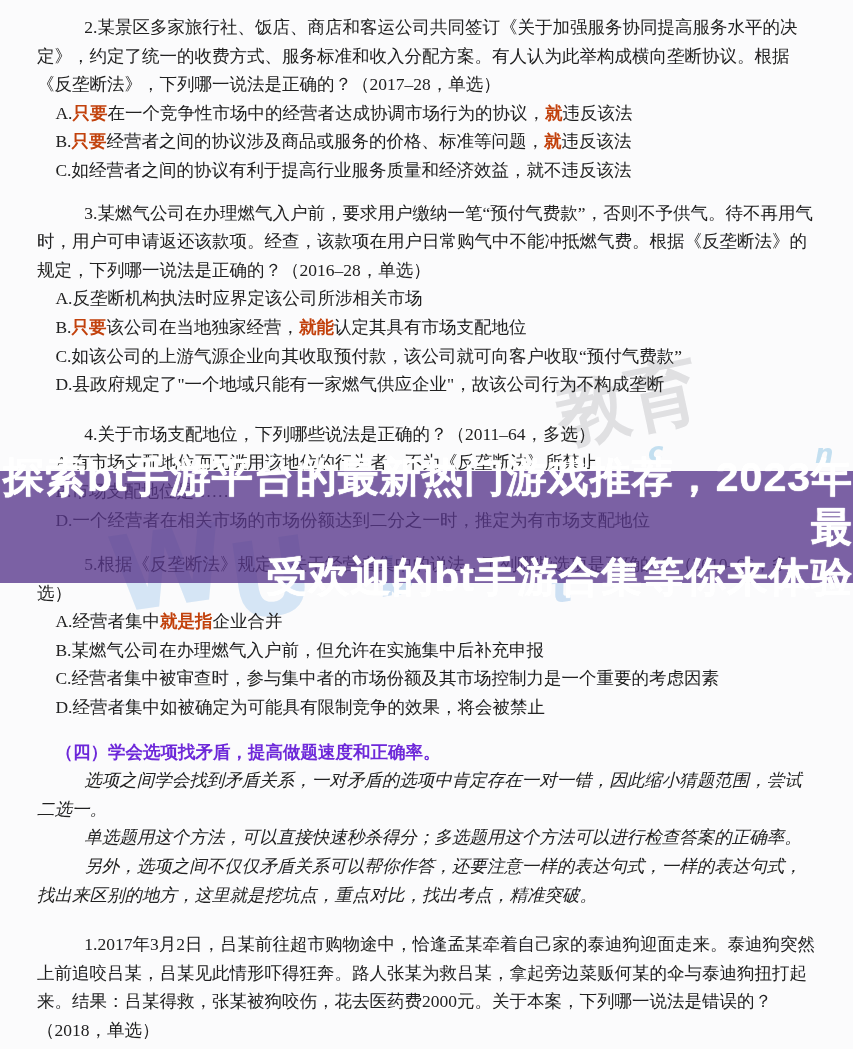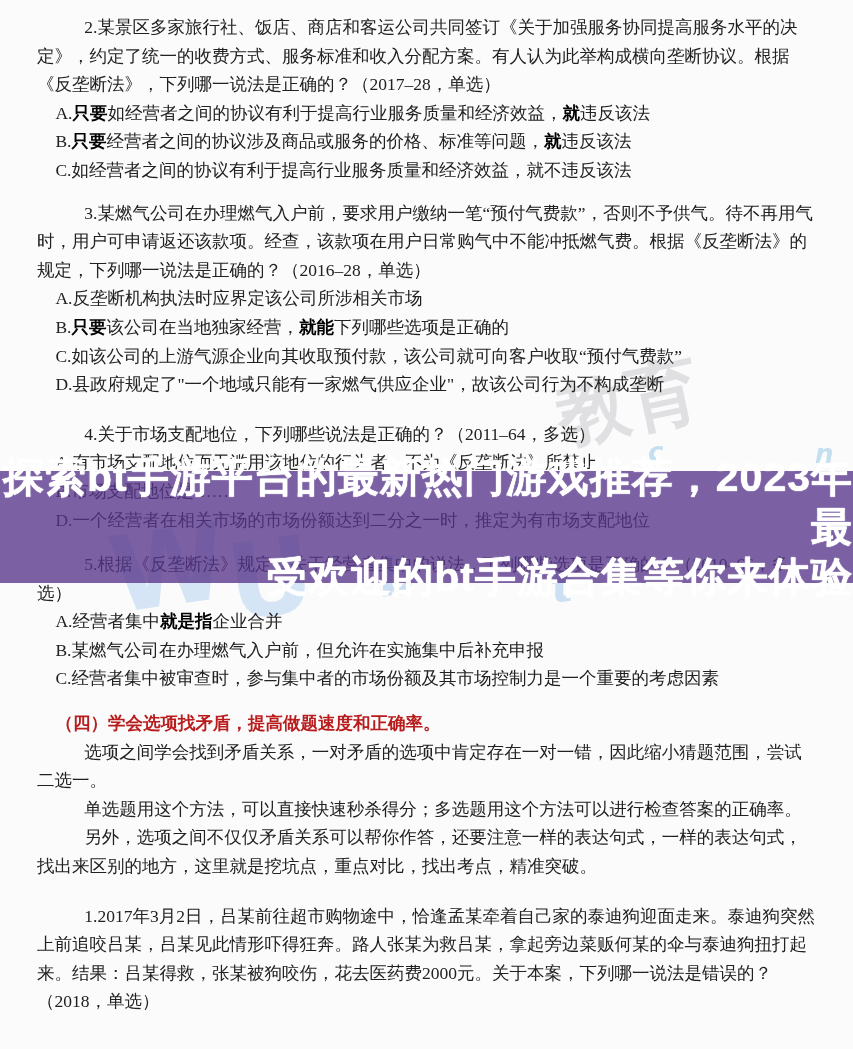--- a/index.html
+++ b/index.html
@@ -5,24 +5,24 @@
   html,body{margin:0;padding:0;background:#e8e8ea;}
   .page{
     position:relative;width:853px;height:1049px;background:#fbfbfc;overflow:hidden;
     font-family:"Liberation Serif","DejaVu Serif",serif;
     color:#212121;font-size:17.5px;line-height:28.6px;
   }
   .content{position:absolute;left:0;top:0;right:0;bottom:0;padding:13px 37px 16px 37px;z-index:2;}
   p{margin:0;}
   .q{text-indent:2.7em;}
   .opt{text-indent:1.05em;}
-  .para{text-indent:2.7em;}
-  .hl{color:#000000;font-weight:bold;}
+  .para{text-indent:2.7em;font-style:italic;}
+  .hl{color:#c2410c;font-weight:bold;}
   .sec-h{
-    color:#b91c1c;font-weight:bold;text-indent:1.05em;
+    color:#6d28d9;font-weight:bold;text-indent:1.05em;
     font-family:"Liberation Sans","DejaVu Sans",sans-serif;
   }
   .mt14{margin-top:14px;}
   .mt15{margin-top:21px;}
   .mt16{margin-top:16px;}
   .mt21{margin-top:21px;}
   .mt25{margin-top:16px;}
   .banner{
     position:absolute;left:0;top:471px;width:853px;height:112px;z-index:5;
     background:rgba(87,54,139,0.78);
@@ -49,39 +49,40 @@
   <span class="wm wm-sm" style="left:648px;top:438px;">c</span>
   <span class="wm wm-sm" style="left:815px;top:440px;">n</span>
   <span class="wm wm-big" style="left:110px;top:555px;">W</span>
   <span class="wm wm-big" style="left:228px;top:565px;">U</span>
   <span class="wm wm-b" style="left:378px;top:562px;">b</span>
   <span class="wm wm-t" style="left:550px;top:572px;">t</span>
 
   <div class="content">
 
     <p class="q">2.某景区多家旅行社、饭店、商店和客运公司共同签订《关于加强服务协同提高服务水平的决定》，约定了统一的收费方式、服务标准和收入分配方案。有人认为此举构成横向垄断协议。根据《反垄断法》，下列哪一说法是正确的？（2017–28，单选）</p>
-    <p class="opt"><span>A.</span><span class="hl">只要</span><span>如经营者之间的协议有利于提高行业服务质量和经济效益，</span><span class="hl">就</span><span>违反该法</span></p>
+    <p class="opt"><span>A.</span><span class="hl">只要</span><span>在一个竞争性市场中的经营者达成协调市场行为的协议，</span><span class="hl">就</span><span>违反该法</span></p>
     <p class="opt"><span>B.</span><span class="hl">只要</span><span>经营者之间的协议涉及商品或服务的价格、标准等问题，</span><span class="hl">就</span><span>违反该法</span></p>
     <p class="opt"><span>C.如经营者之间的协议有利于提高行业服务质量和经济效益，就不违反该法</span></p>
 
     <p class="q mt14">3.某燃气公司在办理燃气入户前，要求用户缴纳一笔“预付气费款”，否则不予供气。待不再用气时，用户可申请返还该款项。经查，该款项在用户日常购气中不能冲抵燃气费。根据《反垄断法》的规定，下列哪一说法是正确的？（2016–28，单选）</p>
     <p class="opt"><span>A.反垄断机构执法时应界定该公司所涉相关市场</span></p>
-    <p class="opt"><span>B.</span><span class="hl">只要</span><span>该公司在当地独家经营，</span><span class="hl">就能</span><span>下列哪些选项是正确的</span></p>
+    <p class="opt"><span>B.</span><span class="hl">只要</span><span>该公司在当地独家经营，</span><span class="hl">就能</span><span>认定其具有市场支配地位</span></p>
     <p class="opt"><span>C.如该公司的上游气源企业向其收取预付款，该公司就可向客户收取“预付气费款”</span></p>
     <p class="opt"><span>D.县政府规定了"一个地域只能有一家燃气供应企业"，故该公司行为不构成垄断</span></p>
 
     <p class="q mt15">4.关于市场支配地位，下列哪些说法是正确的？（2011–64，多选）</p>
     <p class="opt"><span>A.有市场支配地位而无滥用该地位的行为者，不为《反垄断法》所禁止</span></p>
     <p class="opt"><span>B.市场支配地位是……</span></p>
     <p class="opt"><span>D.一个经营者在相关市场的市场份额达到二分之一时，推定为有市场支配地位</span></p>
 
     <p class="q mt25">5.根据《反垄断法》规定，关于经营者集中的说法，下列哪些选项是正确的？（2010–66，多选）</p>
     <p class="opt"><span>A.经营者集中</span><span class="hl">就是指</span><span>企业合并</span></p>
     <p class="opt"><span>B.某燃气公司在办理燃气入户前，但允许在实施集中后补充申报</span></p>
     <p class="opt"><span>C.经营者集中被审查时，参与集中者的市场份额及其市场控制力是一个重要的考虑因素</span></p>
+    <p class="opt"><span>D.经营者集中如被确定为可能具有限制竞争的效果，将会被禁止</span></p>
 
     <p class="sec-h mt16">（四）学会选项找矛盾，提高做题速度和正确率。</p>
     <p class="para">选项之间学会找到矛盾关系，一对矛盾的选项中肯定存在一对一错，因此缩小猜题范围，尝试二选一。</p>
     <p class="para">单选题用这个方法，可以直接快速秒杀得分；多选题用这个方法可以进行检查答案的正确率。</p>
     <p class="para">另外，选项之间不仅仅矛盾关系可以帮你作答，还要注意一样的表达句式，一样的表达句式，找出来区别的地方，这里就是挖坑点，重点对比，找出考点，精准突破。</p>
 
     <p class="q mt21">1.2017年3月2日，吕某前往超市购物途中，恰逢孟某牵着自己家的泰迪狗迎面走来。泰迪狗突然上前追咬吕某，吕某见此情形吓得狂奔。路人张某为救吕某，拿起旁边菜贩何某的伞与泰迪狗扭打起来。结果：吕某得救，张某被狗咬伤，花去医药费2000元。关于本案，下列哪一说法是错误的？（2018，单选）</p>
 
   </div>
 

